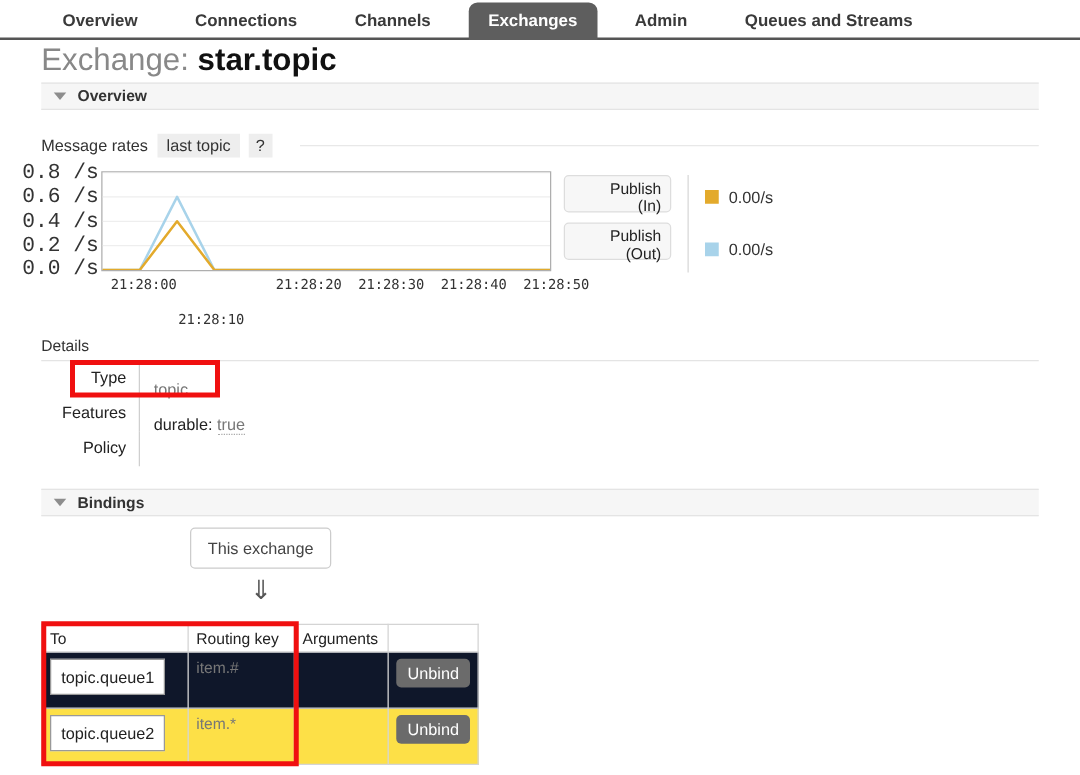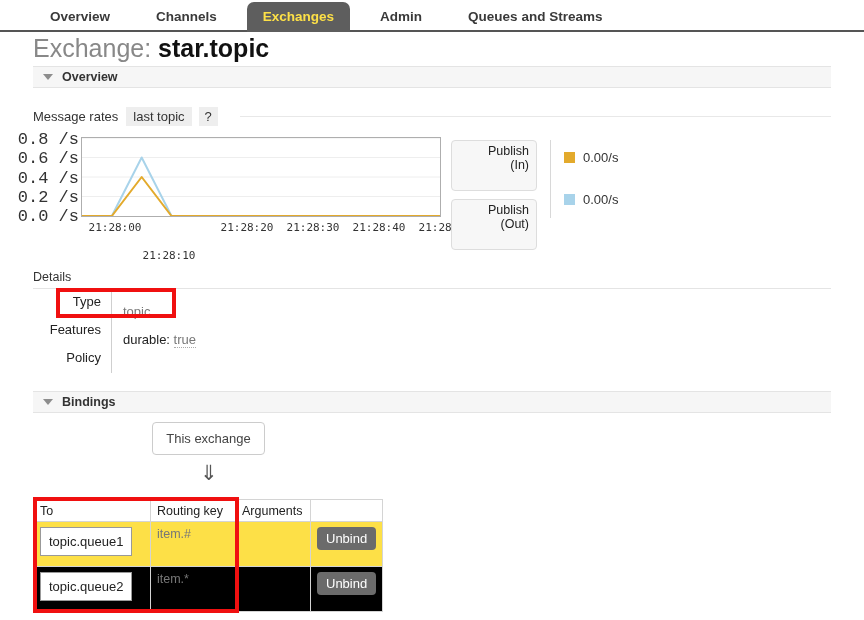--- a/index.html
+++ b/index.html
@@ -19,21 +19,21 @@
     background: #fff;
   }
   .tabs { position:absolute; left: 34px; top: 0; height: 32px; display: flex; align-items: flex-end; }
   .tab {
     font-size: 13.5px; font-weight: bold; color: #3a3a3a;
     padding: 0 16px; height: 30px; line-height: 30px;
     cursor: pointer; white-space: nowrap;
     margin-right: 14px;
   }
   .tab.active {
-    background: #5e5e5e; color: #fde047;
+    background: #5e5e5e; color: #ffffff;
     border-radius: 7px 7px 0 0;
     margin-right: 14px;
   }
 
   
   .page-title {
     position: absolute; left: 33px; top: 34px;
     font-size: 25px; color: #888; font-weight: normal;
     white-space: nowrap;
   }
@@ -77,21 +77,21 @@
   .xlab {
     position: absolute; font-size: 11px; color: #333;
     font-family: "DejaVu Sans Mono", "Liberation Mono", monospace;
     white-space: nowrap; transform: translateX(-50%);
   }
 
   
   .legend { position: absolute; left: 451px; top: 140px; display: flex; }
   .legend-btns { display:flex; flex-direction: column; }
   .pbtn {
-    width: 86px; height: 51px;
+    width: 86px; height: 30px;
     background: #f7f7f7; border: 1px solid #ddd; border-radius: 4px;
     font-size: 12.5px; color: #222; text-align: right;
     padding: 3px 7px 0 0; line-height: 14px; margin-bottom: 8px; cursor: pointer;
   }
   .legend-div { width: 1px; background: #d8d8d8; margin: 0 13px; height: 78px; }
   .legend-vals { display:flex; flex-direction: column; }
   .lrow { height: 34px; display:flex; align-items:center; margin-bottom: 8px; }
   .sw { width: 11px; height: 11px; margin-right: 8px; }
   .lval { font-size: 13px; color: #333; }
 
@@ -129,22 +129,22 @@
   }
   .btable th {
     font-weight: normal; color: #222; text-align: left;
     padding: 3px 6px; border: 1px solid #d4d4d4; background: #fff;
     height: 22px; vertical-align: middle; margin-left: 24px;
   }
   .btable td {
     border: 1px solid #d4d4d4; padding: 5px 6px; vertical-align: top;
     color: #777; height: 45px;
   }
-  .btable tr.odd td { background: #fde047; }
-  .btable tr.even td { background: #000000; }
+  .btable tr.odd td { background: #0f172a; }
+  .btable tr.even td { background: #fde047; }
   .col-to { width: 117px; }
   .col-rk { width: 85px; }
   .col-arg { width: 75px; }
   .col-act { width: 72px; }
   .qbox {
     display: inline-block; background: #fff; border: 1px solid #999;
     padding: 6px 8px; font-size: 13px; color: #222; cursor: pointer;
     white-space: nowrap;
   }
   .unbind {
@@ -156,20 +156,21 @@
   .redbox { position: absolute; border: 4px solid #f01010; pointer-events: none; }
 </style>
 </head>
 <body>
 
 <div id="page">
 
   <div class="tabbar">
     <div class="tabs">
       <div class="tab">Overview</div>
+      <div class="tab">Connections</div>
       <div class="tab">Channels</div>
       <div class="tab active">Exchanges</div>
       <div class="tab">Admin</div>
       <div class="tab">Queues and Streams</div>
     </div>
   </div>
 
   <div class="page-title">
     <span>Exchange:</span>
     <b>star.topic</b>

